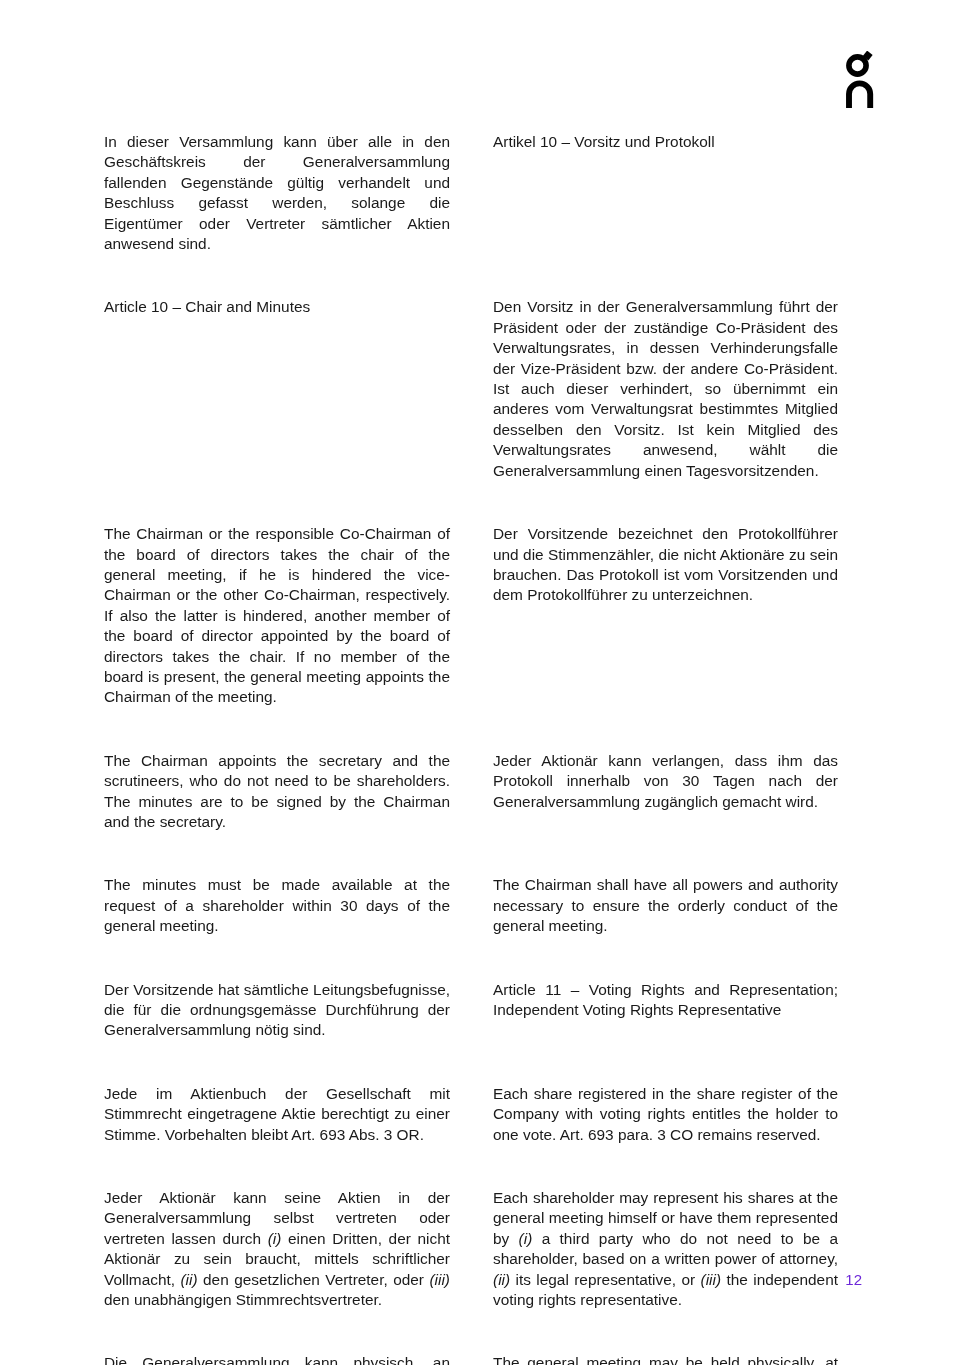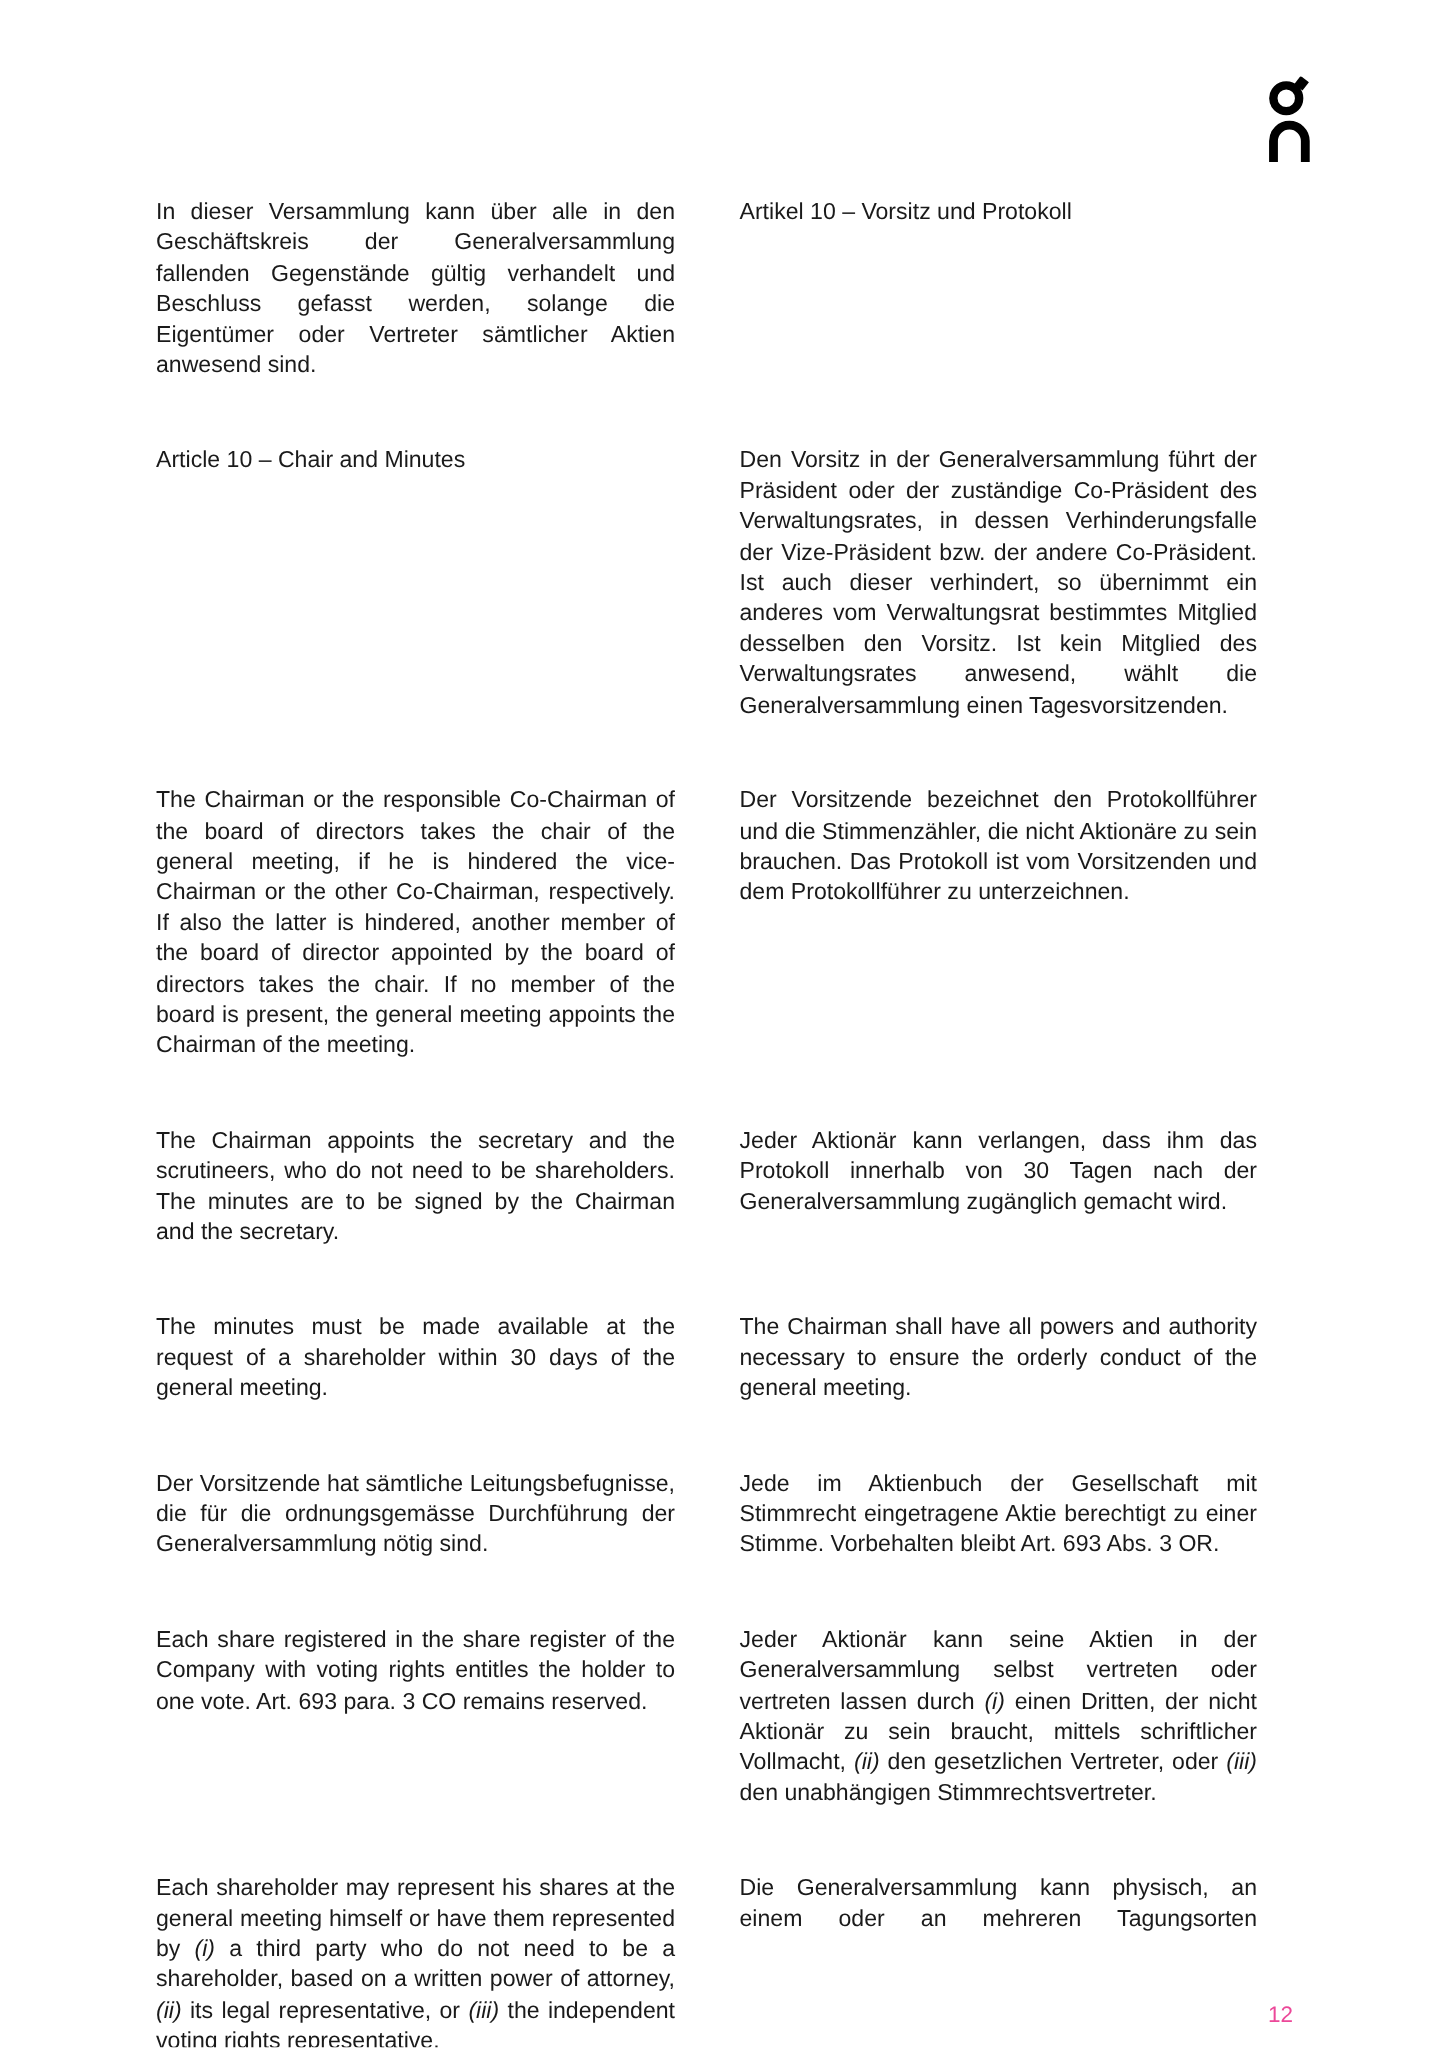--- a/index.html
+++ b/index.html
@@ -36,25 +36,25 @@
     text-align: justify;
     hyphens: none;
     font-size: 15.4px;
     line-height: 20.4px;
   }
   .content-grid h2.heading { font-weight: 400; }
   .content-grid p.continued { text-align-last: justify; }
   .content-grid em { font-style: italic; }
   .page-number {
     position: absolute;
-    top: 1336px;
+    top: 1272px;
     right: 103px;
     font-size: 15px;
     line-height: 1;
-    color: #ec4899;
+    color: #6d28d9;
   }
 </style>
 </head>
 <body>
 
 <div class="page">
 
   <div class="logo">
     <svg width="29" height="58" viewBox="0 0 29 58" aria-hidden="true">
       <rect x="18.2" y="1" width="7" height="7" transform="rotate(38 21.7 4.5)" fill="#000000"></rect>
@@ -68,20 +68,21 @@
       <h2 class="heading"><span>Artikel&nbsp;10 – Vorsitz und Protokoll</span></h2>
       <h2 class="heading"><span>Article&nbsp;10 – Chair and Minutes</span></h2>
       <p class="paragraph"><span>Den Vorsitz in der Generalversammlung führt der Präsident oder der zuständige Co-Präsident des Verwaltungsrates, in dessen Verhinderungsfalle der Vize-Präsident bzw. der andere Co-Präsident. Ist auch dieser verhindert, so übernimmt ein anderes vom Verwaltungsrat bestimmtes Mitglied desselben den Vorsitz. Ist kein Mitglied des Verwaltungsrates anwesend, wählt die Generalversammlung einen Tagesvorsitzenden.</span></p>
       <p class="paragraph"><span>The Chairman or the responsible Co-Chairman of the board of directors takes the chair of the general meeting, if he is hindered the vice-Chairman or the other Co-Chairman, respectively. If also the latter is hindered, another member of the board of director appointed by the board of directors takes the chair. If no member of the board is present, the general meeting appoints the Chairman of the meeting.</span></p>
       <p class="paragraph"><span>Der Vorsitzende bezeichnet den Protokollführer und die Stimmenzähler, die nicht Aktionäre zu sein brauchen. Das Protokoll ist vom Vorsitzenden und dem Protokollführer zu unterzeichnen.</span></p>
       <p class="paragraph"><span>The Chairman appoints the secretary and the scrutineers, who do not need to be shareholders. The minutes are to be signed by the Chairman and the secretary.</span></p>
       <p class="paragraph"><span>Jeder Aktionär kann verlangen, dass ihm das Protokoll innerhalb von 30 Tagen nach der Generalversammlung zugänglich gemacht wird.</span></p>
       <p class="paragraph"><span>The minutes must be made available at the request of a shareholder within 30 days of the general meeting.</span></p>
       <p class="paragraph"><span>The Chairman shall have all powers and authority necessary to ensure the orderly conduct of the general meeting.</span></p>
       <p class="paragraph"><span>Der Vorsitzende hat sämtliche Leitungsbefugnisse, die für die ordnungsgemässe Durchführung der Generalversammlung nötig sind.</span></p>
+      <h2 class="heading"><span>Article&nbsp;11 – Voting Rights and Representation; Independent Voting Rights Representative</span></h2>
       <p class="paragraph"><span>Jede im Aktienbuch der Gesellschaft mit Stimmrecht eingetragene Aktie berechtigt zu einer Stimme. Vorbehalten bleibt Art. 693 Abs. 3 OR.</span></p>
       <p class="paragraph"><span>Each share registered in the share register of the Company with voting rights entitles the holder to one vote. Art. 693 para. 3 CO remains reserved.</span></p>
       <p class="paragraph"><span>Jeder Aktionär kann seine Aktien in der Generalversammlung selbst vertreten oder vertreten lassen durch </span><em>(i)</em><span> einen Dritten, der nicht Aktionär zu sein braucht, mittels schriftlicher Vollmacht, </span><em>(ii)</em><span> den gesetzlichen Vertreter, oder </span><em>(iii)</em><span> den unabhängigen Stimmrechtsvertreter.</span></p>
       <p class="paragraph"><span>Each shareholder may represent his shares at the general meeting himself or have them represented by </span><em>(i)</em><span> a third party who do not need to be a shareholder, based on a written power of attorney, </span><em>(ii)</em><span> its legal representative, or </span><em>(iii)</em><span> the independent voting rights representative.</span></p>
       <p class="paragraph continued"><span>Die Generalversammlung kann physisch, an einem oder an mehreren Tagungsorten</span></p>
       <p class="paragraph continued"><span>The general meeting may be held physically, at one or several locations at the same time,</span></p>
     </div>
 
   <div class="page-number">12</div>
 

